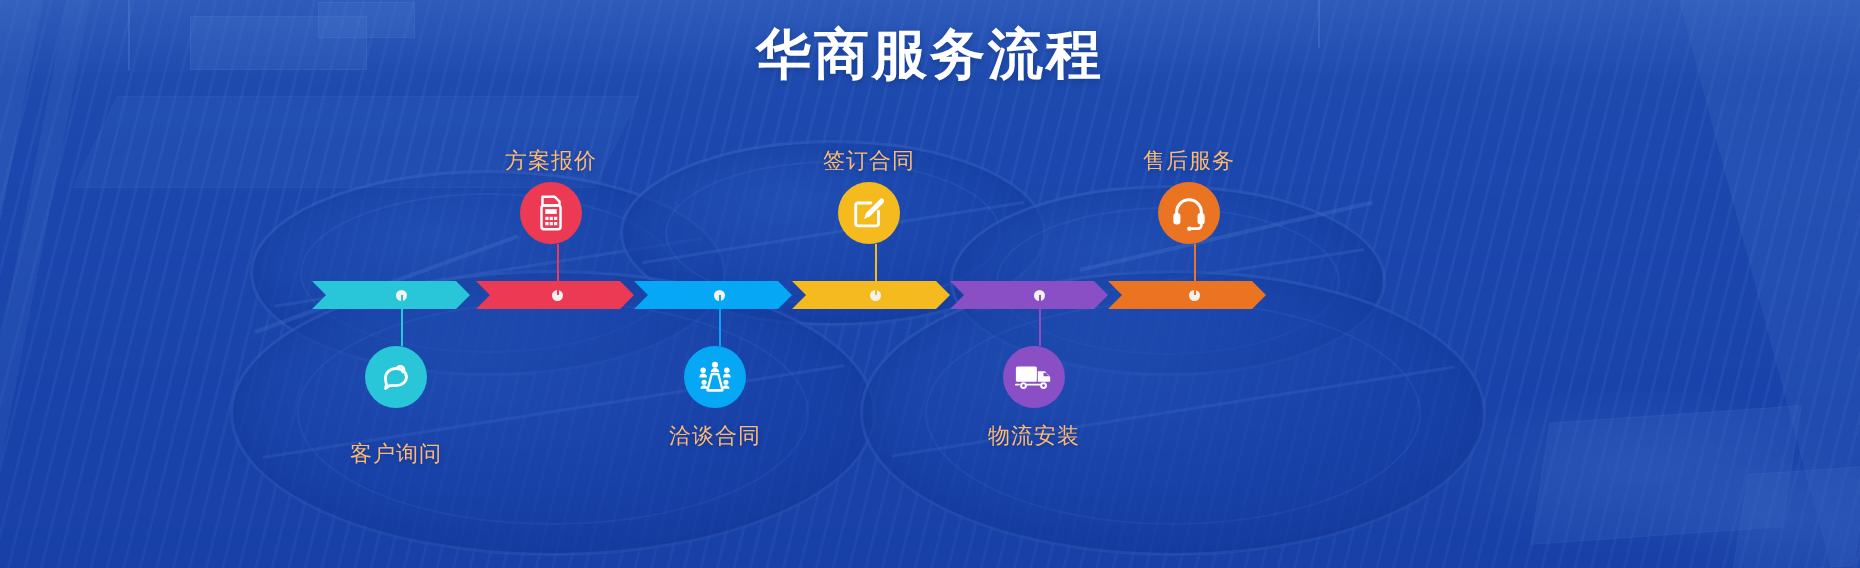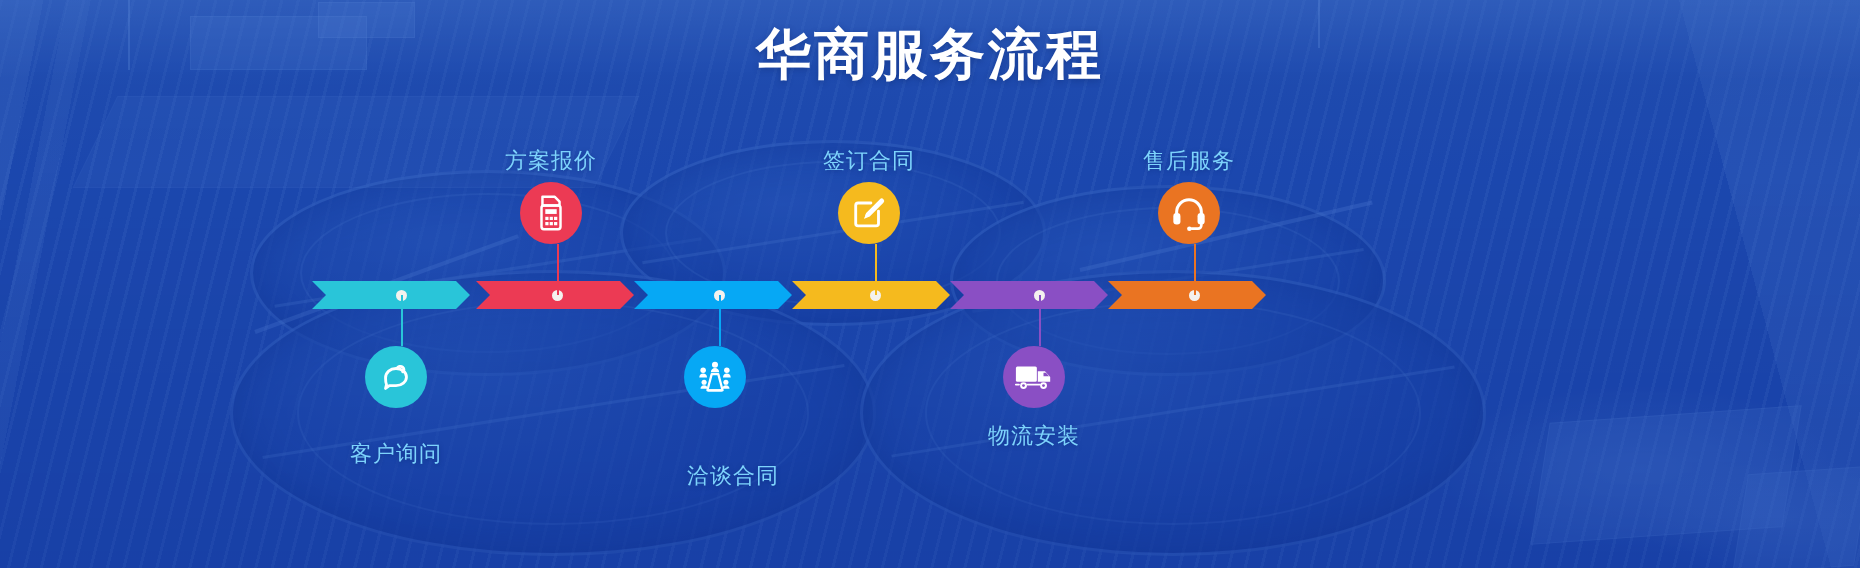--- a/index.html
+++ b/index.html
@@ -75,21 +75,21 @@
     clip-path:polygon(0 0, calc(100% - 14px) 0, 100% 50%, calc(100% - 14px) 100%, 0 100%, 14px 50%);
   }
   .arrow.first{clip-path:polygon(0 0, calc(100% - 14px) 0, 100% 50%, calc(100% - 14px) 100%, 0 100%, 14px 50%);}
   .dot{position:absolute;top:9px;width:11px;height:11px;border-radius:50%;background:#f4f2ee;}
 
   
   .node{position:absolute;}
   .circle{position:absolute;width:62px;height:62px;border-radius:50%;
     display:flex;align-items:center;justify-content:center;}
   .stem{position:absolute;width:2px;}
-  .lbl{position:absolute;white-space:nowrap;color:#7dd3fc;
+  .lbl{position:absolute;white-space:nowrap;color:#fdba74;
     font-family:"DejaVu Sans","Liberation Sans",sans-serif;
     font-size:22px;letter-spacing:1px;text-shadow:0 1px 4px rgba(10,40,110,.5);}
   .lbl.c{transform:translateX(-50%);}
   svg{display:block;}
 </style>
 </head>
 <body>
 
 <div class="stage">
 
@@ -170,21 +170,21 @@
             <path d="M28.4 19.4c0-2.4 1.8-4 4.1-4s4.1 1.6 4.1 4z" fill="#fff"></path>
             <circle cx="8.5" cy="24.5" r="2.7" fill="#fff"></circle>
             <path d="M4.7 31.4c0-2.2 1.7-3.7 3.8-3.7s3.8 1.5 3.8 3.7z" fill="#fff"></path>
             <circle cx="31.5" cy="24.5" r="2.7" fill="#fff"></circle>
             <path d="M27.7 31.4c0-2.2 1.7-3.7 3.8-3.7s3.8 1.5 3.8 3.7z" fill="#fff"></path>
             <path d="M16.5 16h7l4.5 17h-16z" fill="none" stroke="#fff" stroke-width="2.4" stroke-linejoin="round"></path>
             <path d="M13 33h14" stroke="#fff" stroke-width="2.4" stroke-linecap="round"></path>
           </svg>
         </span>
       </div>
-      <div class="lbl c node" style="left: 733px; top: 421px; margin-top: 40px;">洽谈合同</div>
+      <div class="lbl c node" style="left: 715px; top: 421px;">洽谈合同</div>
       <div class="stem node" style="background: rgb(245, 186, 30); left: 874.5px; top: 244px; height: 51px;"></div>
       <div class="circle node" style="left: 838px; top: 182px; background: rgb(245, 186, 30);">
         <span>
           <svg width="38" height="38" viewBox="0 0 40 40">
             <path d="M30 18v13a2.5 2.5 0 0 1-2.5 2.5h-19A2.5 2.5 0 0 1 6 31V12a2.5 2.5 0 0 1 2.5-2.5H22" fill="none" stroke="#fff" stroke-width="3" stroke-linecap="round" stroke-linejoin="round"></path>
             <path d="M15 26l2-6 14.5-14.5a2.6 2.6 0 0 1 3.7 3.7L20.8 23.8z" fill="#fff"></path>
             <path d="M15 26l2-6 2.6 2.6z" fill="#fff"></path>
           </svg>
         </span>
       </div>

